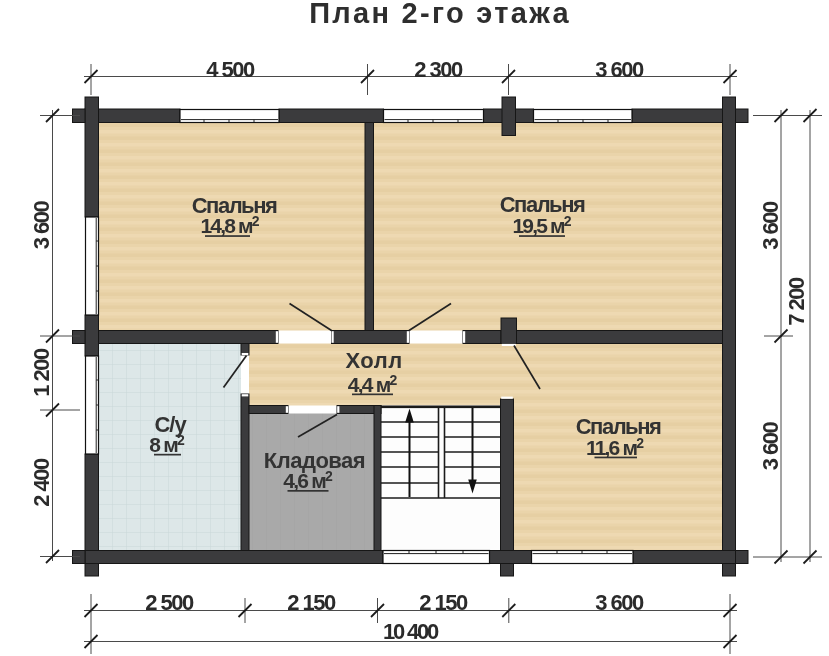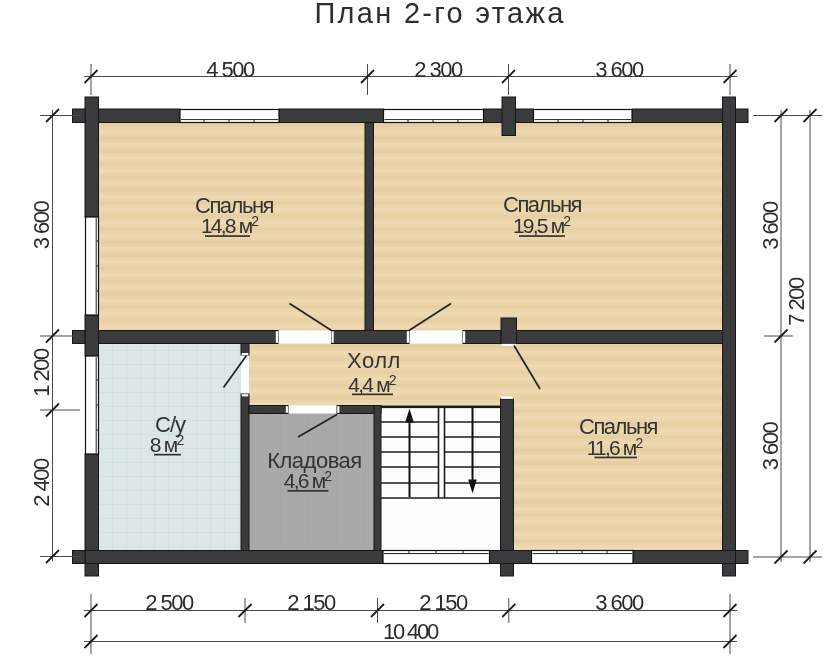--- a/index.html
+++ b/index.html
@@ -1,17 +1,17 @@
 <!DOCTYPE html>
 <html><head>
 <meta charset="utf-8">
 <style>
 html,body{margin:0;padding:0;background:#ffffff;}
 #page{position:relative;width:829px;height:656px;background:#ffffff;overflow:hidden;
-font-family:"Liberation Sans",sans-serif;}
+font-family:"Liberation Sans",sans-serif;font-weight:bold;}
 svg{position:absolute;left:0;top:0;}
 </style>
 </head>
 <body>
 <div id="page">
 <svg width="829" height="656" viewBox="0 0 829 656">
 <defs>
 <pattern id="wood" width="8" height="13" patternUnits="userSpaceOnUse">
   <rect x="0" y="0" width="8" height="13" fill="#ead4aa"></rect>
   <rect x="0" y="0" width="8" height="3.5" fill="#eed9b2"></rect>

